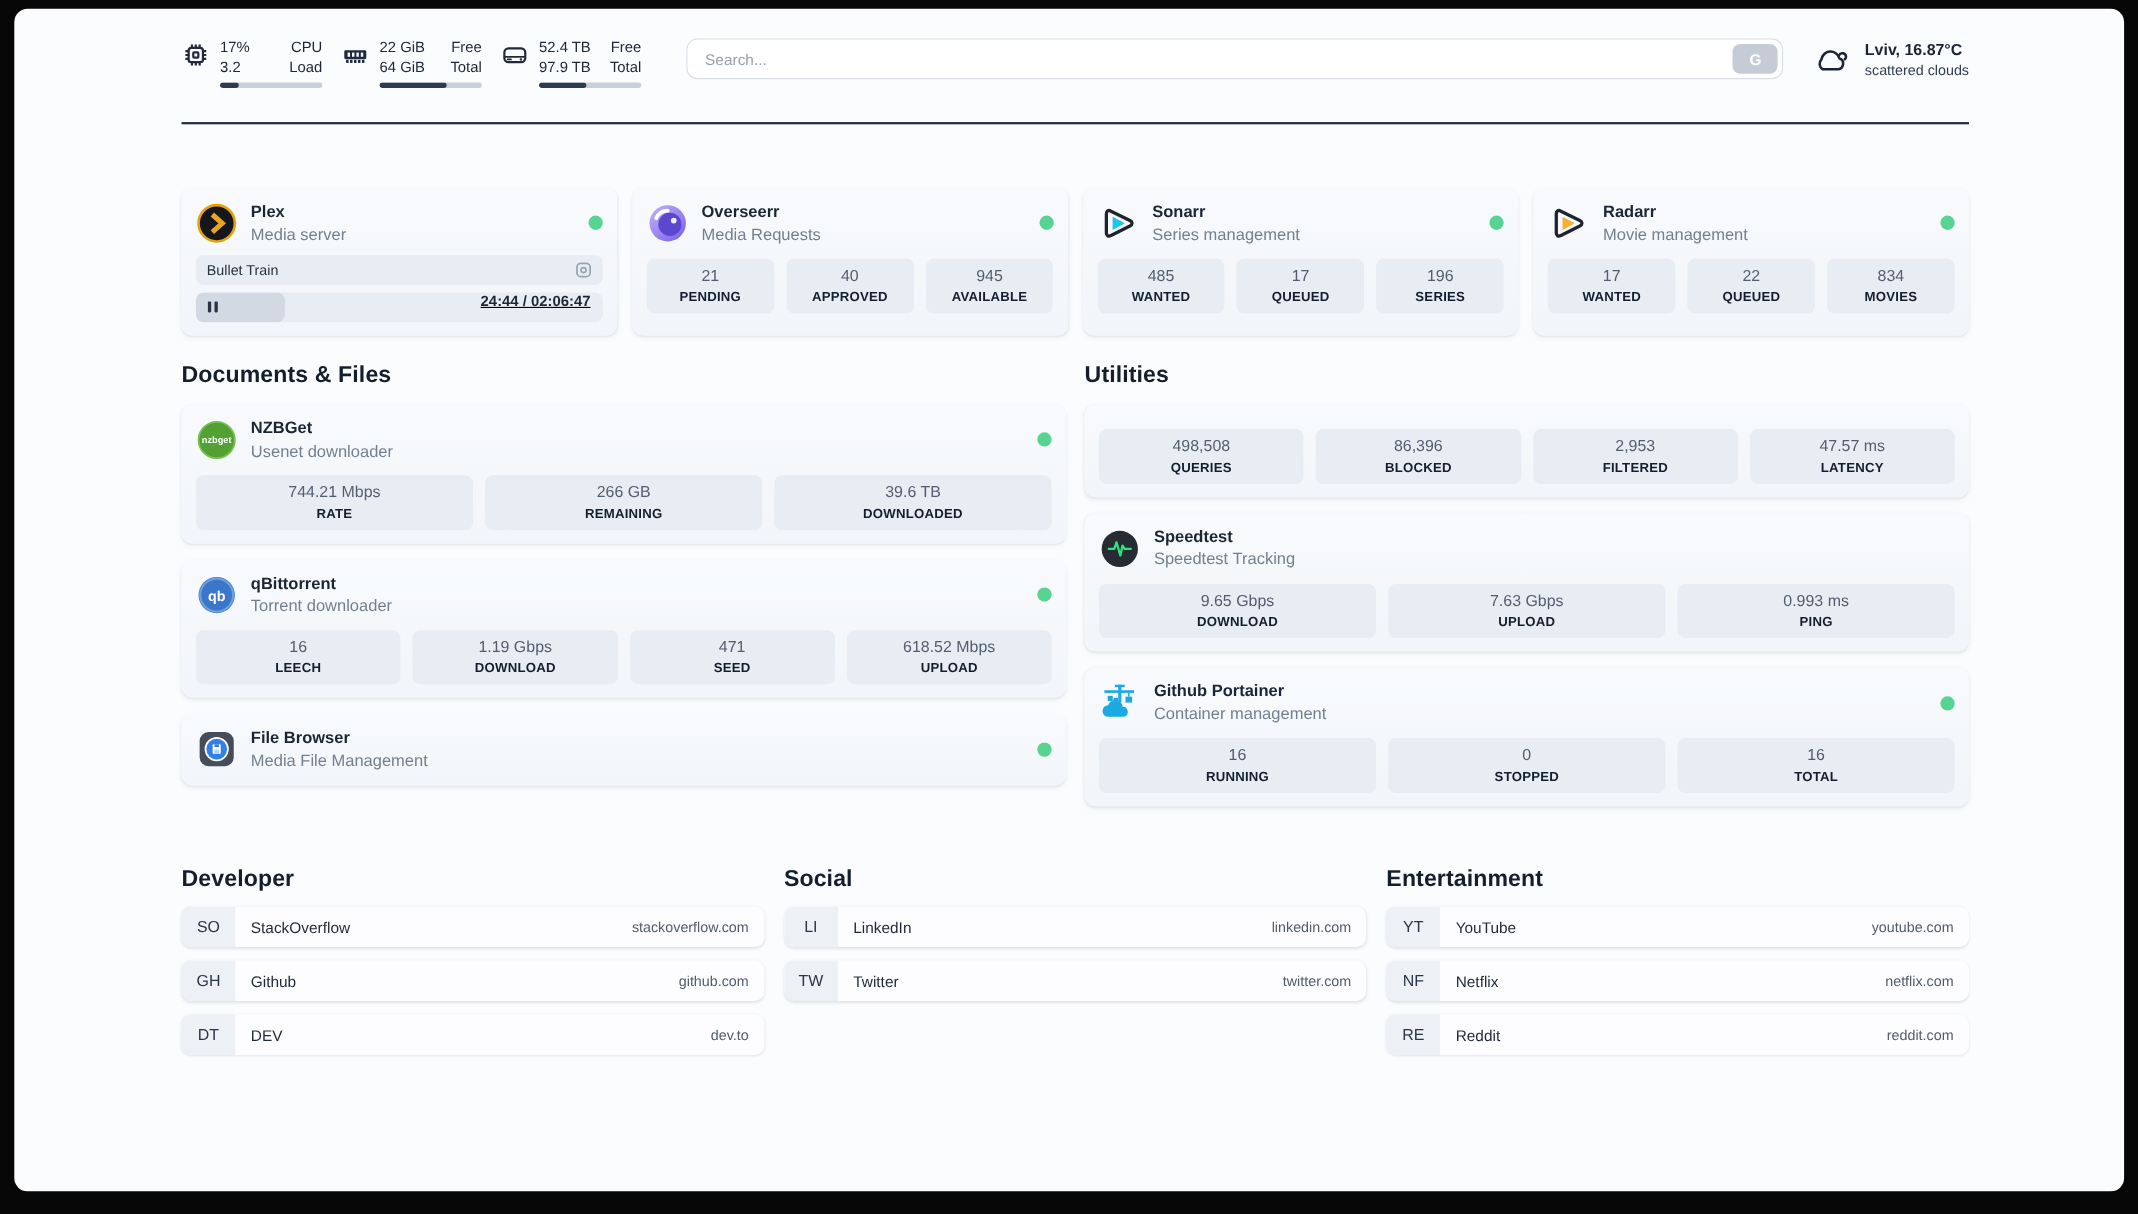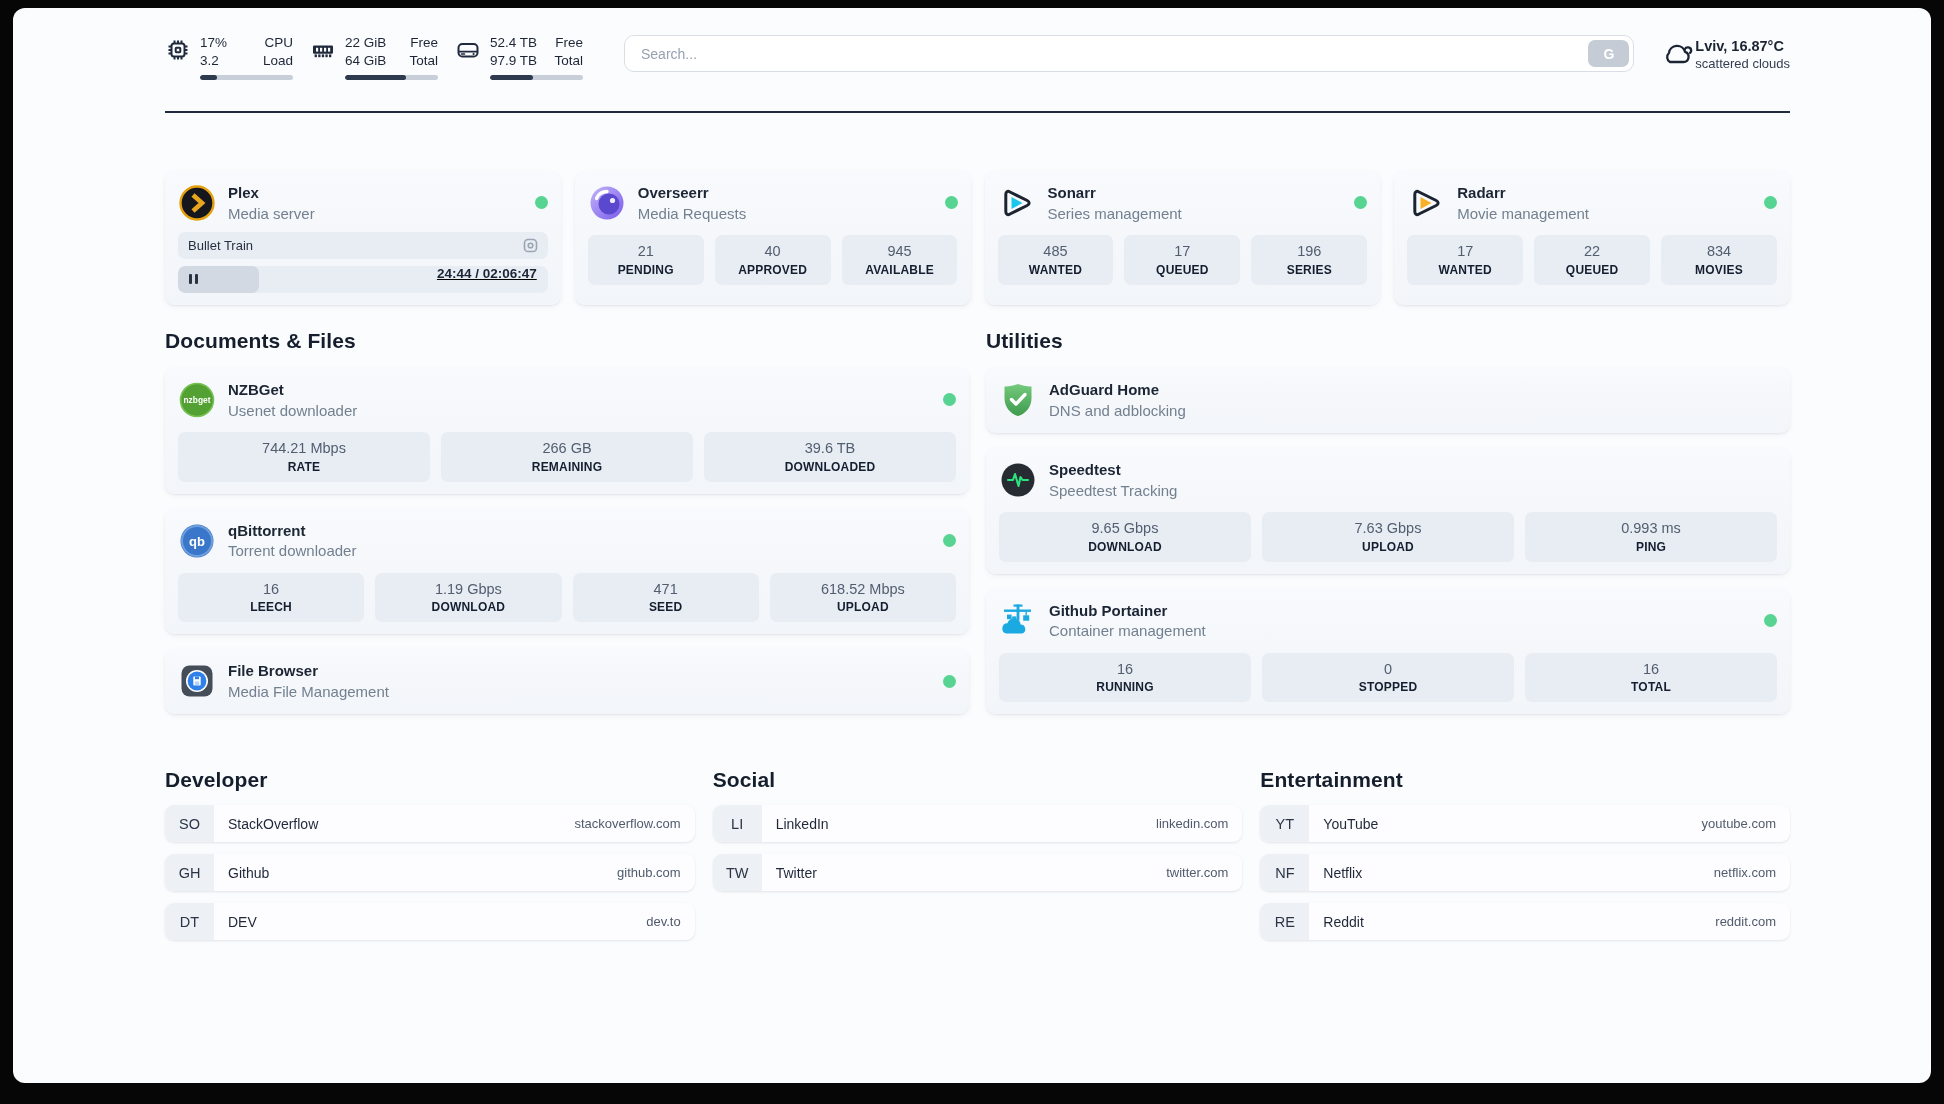--- a/index.html
+++ b/index.html
@@ -15,21 +15,21 @@
   .labs{text-align:right;}
   .w-bar{margin-top:5px;height:4.5px;border-radius:3px;background:#c9cfd8;overflow:hidden;}
   .w-fill{height:100%;background:#2e3a4e;border-radius:3px;}
   .search-wrap{flex:1;position:relative;margin:1px 26px 0 24px;height:37px;}
   .search-wrap input{width:100%;height:37px;box-sizing:border-box;border:1.5px solid #d9dee6;border-radius:10px;
         background:#fff;padding:0 56px 0 16px;font-size:14px;color:#1d2636;outline:none;font-family:inherit;}
   .search-wrap input::placeholder{color:#97a1b0;}
   .search-btn{position:absolute;right:5px;top:5px;width:41px;height:27px;border:none;border-radius:7px;
         background:#c6ccd5;color:#fff;font-size:14px;font-weight:700;cursor:pointer;display:flex;
         align-items:center;justify-content:center;font-family:inherit;}
-  .weather{display:flex;gap:0;margin-top:2px;}
+  .weather{display:flex;gap:13px;align-items:center;margin-top:2px;}
   .weather-l1{font-size:14.5px;font-weight:600;color:#1b2433;line-height:1.4;}
   .weather-l2{font-size:13px;color:#333e50;line-height:1.3;}
   .divider{margin-top:31px;border-top:2px solid #202b3d;}
   
   .sec-title{font-size:21px;font-weight:700;color:#151e2d;letter-spacing:.1px;}
   .media-sec{margin-top:58px;}
   .media-grid{display:grid;grid-template-columns:repeat(4,1fr);gap:14px;margin-top:15px;}
   .twocol{display:grid;grid-template-columns:1fr 1fr;gap:17px;margin-top:24px;}
   .col-cards{display:flex;flex-direction:column;gap:15px;margin-top:15px;}
   
@@ -380,35 +380,37 @@
           </div>
         </div>
       </div>
     </div>
 
     <div>
       <div class="sec-title">Utilities</div>
       <div class="col-cards">
 
         <div class="card">
-          <div class="card-head">
-            <svg width="38" height="38" viewBox="0 0 38 38">
-              <defs>
-                  <linearGradient id="adg" x1="0" y1="0" x2="0" y2="1">
-                <stop offset="0" stop-color="#74c97c"></stop>
-                    <stop offset="1" stop-color="#3f9b4e"></stop>
-                  </linearGradient>
-                </defs>
-              <path d="M19 3 C14.2 4.9 9.3 5.7 5.5 5.4 L5.5 17 C5.5 26 11 32.6 19 35 C27 32.6 32.5 26 32.5 17 L32.5 5.4 C28.7 5.7 23.8 4.9 19 3 Z" fill="url(#adg)"></path>
-              <polyline points="12.5,18.5 17,23 26,13.5" fill="none" stroke="#ffffff" stroke-width="3.4" stroke-linecap="round" stroke-linejoin="round"></polyline>
-            </svg>
-            <div>
-              <div class="card-title">AdGuard Home</div>
-              <div class="card-desc">DNS and adblocking</div>
-            </div>
+          <div class="stats">
+            <div class="stat">
+                <span class="stat-v">498,508</span>
+                <span class="stat-l">QUERIES</span>
+              </div>
+            <div class="stat">
+                <span class="stat-v">86,396</span>
+                <span class="stat-l">BLOCKED</span>
+              </div>
+            <div class="stat">
+                <span class="stat-v">2,953</span>
+                <span class="stat-l">FILTERED</span>
+              </div>
+            <div class="stat">
+                <span class="stat-v">47.57 ms</span>
+                <span class="stat-l">LATENCY</span>
+              </div>
           </div>
         </div>
 
         <div class="card">
           <div class="card-head">
             <svg width="38" height="38" viewBox="0 0 38 38">
               <circle cx="19" cy="19" r="16.5" fill="#272c33"></circle>
               <polyline points="9,19 14,19 16,13 19.5,25 21.5,16 23.5,19 29,19" fill="none" stroke="#2ee27d" stroke-width="2.1" stroke-linecap="round" stroke-linejoin="round"></polyline>
             </svg>
             <div>

